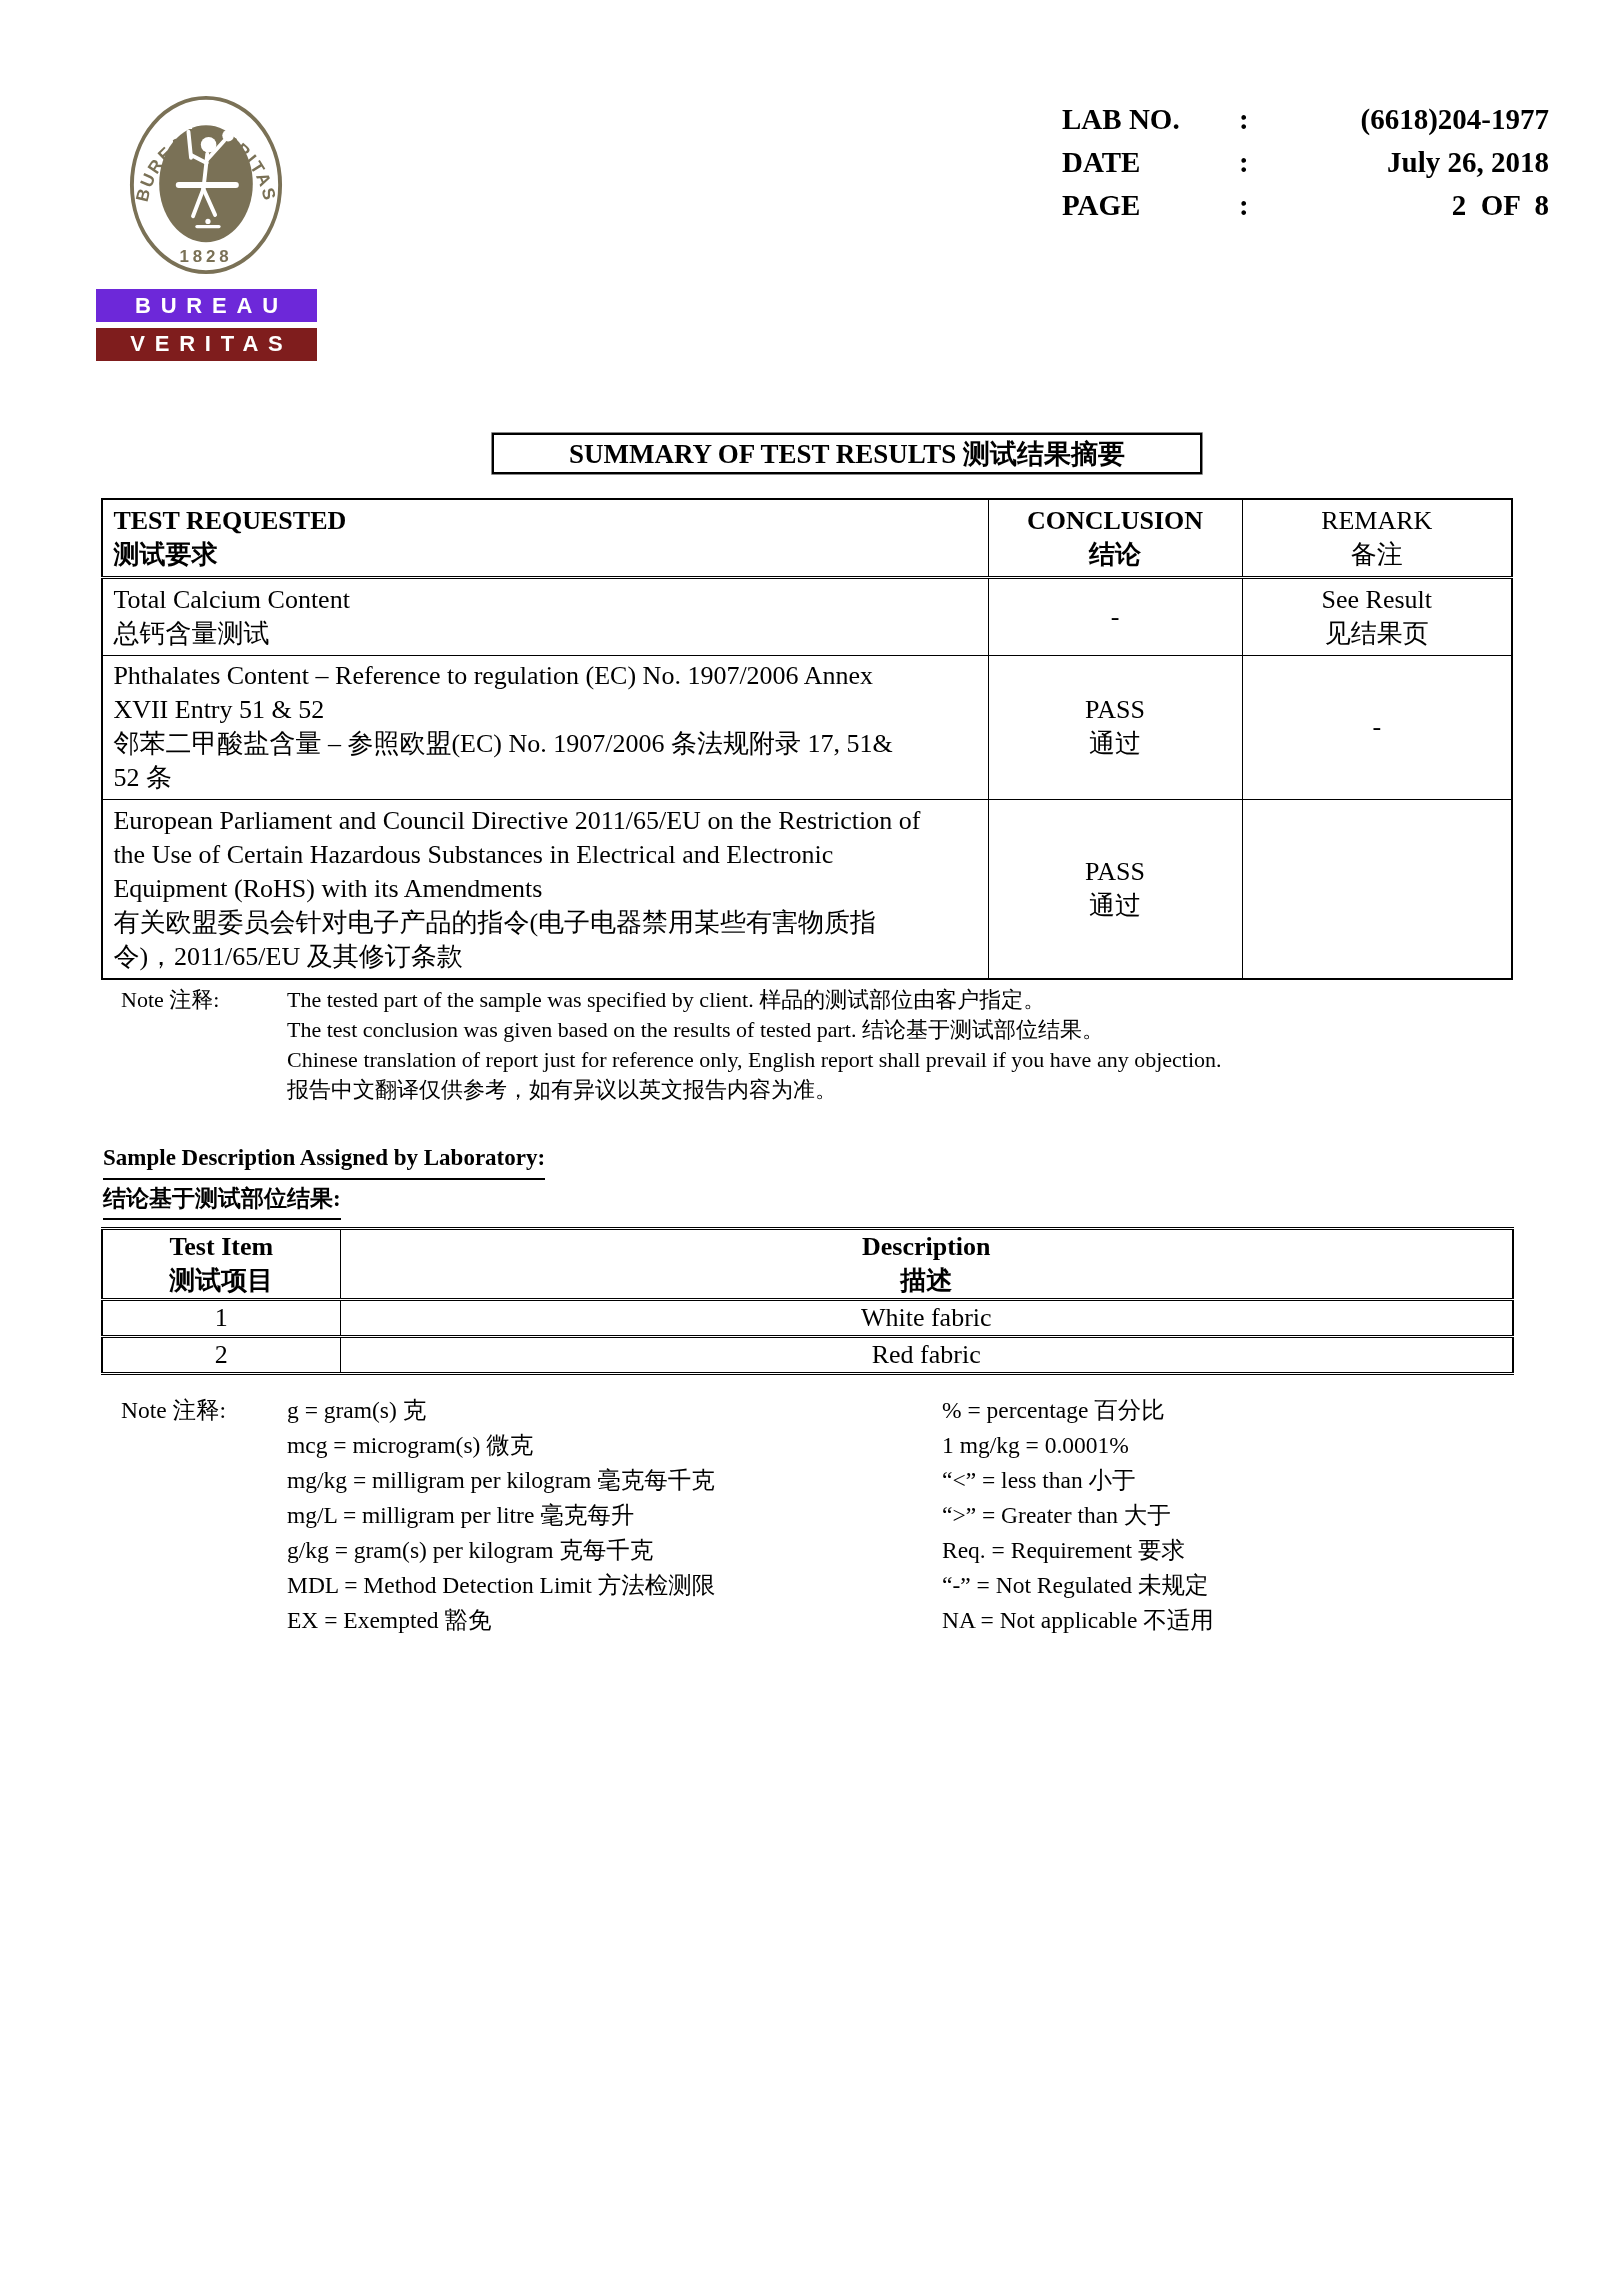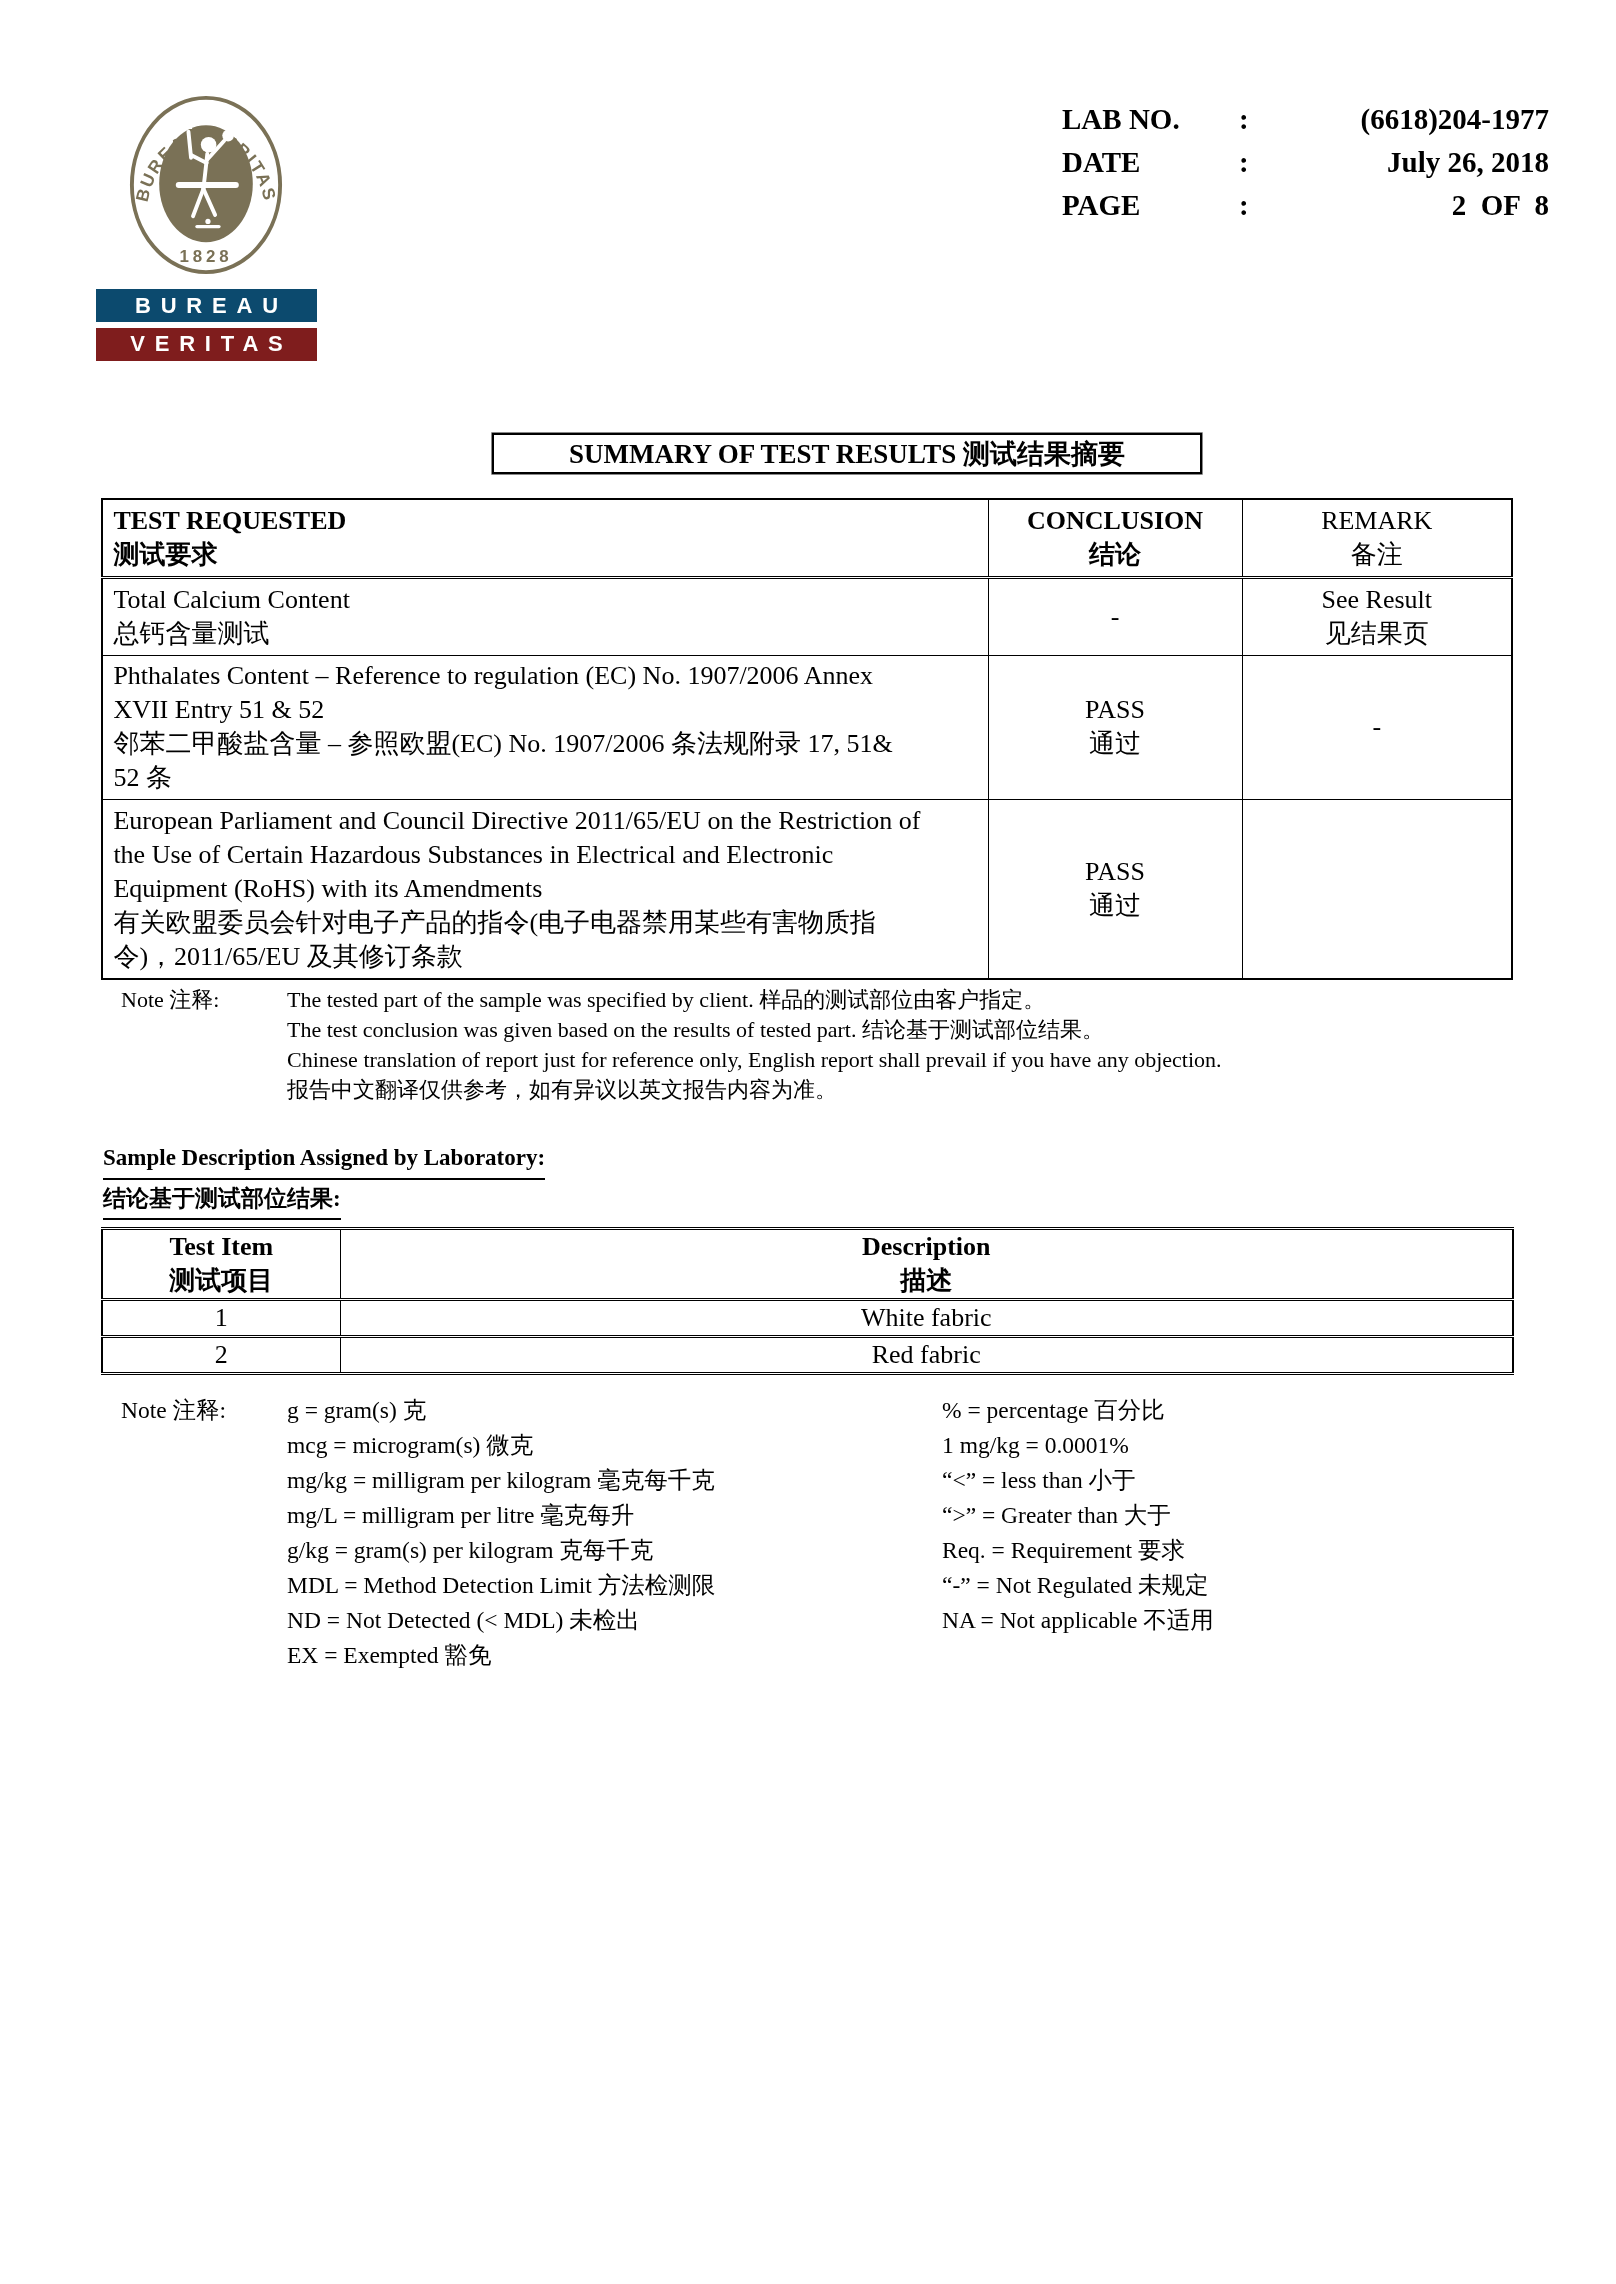--- a/index.html
+++ b/index.html
@@ -99,21 +99,21 @@
       <path d="M78 140 L166 140" stroke-width="9"></path>
       <path d="M116 146 L100 188"></path>
       <path d="M116 146 L134 186"></path>
       <path d="M106 204 L140 204" stroke-width="5"></path>
       <circle cx="123" cy="196" r="4" fill="#ffffff" stroke="none"></circle>
     </g>
     <text x="120" y="258" text-anchor="middle" font-family="Liberation Sans, sans-serif" font-size="26" font-weight="bold" fill="#7a7156" letter-spacing="6">1828</text>
   </svg>
 
   <div class="logo-banner">
-    <div class="banner-band bureau" style="background: #0c4a6e;">BUREAU</div>
+    <div class="banner-band bureau" style="background: #6d28d9;">BUREAU</div>
     <div class="banner-band veritas" style="background: #7f1d1d;">VERITAS</div>
   </div>
 
   <div class="doc-info">
     <div class="info-row">
       <span>LAB NO.</span>
       <span>:</span>
       <span class="info-value">(6618)204-1977</span>
     </div>
     <div class="info-row">
@@ -220,21 +220,20 @@
 
   <div class="note-block note2">
     <div class="note-label">Note 注释:</div>
     <div class="abbr-left">
       <div>g = gram(s) 克</div>
       <div>mcg = microgram(s) 微克</div>
       <div>mg/kg = milligram per kilogram 毫克每千克</div>
       <div>mg/L = milligram per litre 毫克每升</div>
       <div>g/kg = gram(s) per kilogram 克每千克</div>
       <div>MDL = Method Detection Limit 方法检测限</div>
-      <div>ND = Not Detected (&lt; MDL) 未检出</div>
       <div>EX = Exempted 豁免</div>
     </div>
     <div class="abbr-right">
       <div>% = percentage 百分比</div>
       <div>1 mg/kg = 0.0001%</div>
       <div>“&lt;” = less than 小于</div>
       <div>“&gt;” = Greater than 大于</div>
       <div>Req. = Requirement 要求</div>
       <div>“-” = Not Regulated 未规定</div>
       <div>NA = Not applicable 不适用</div>

